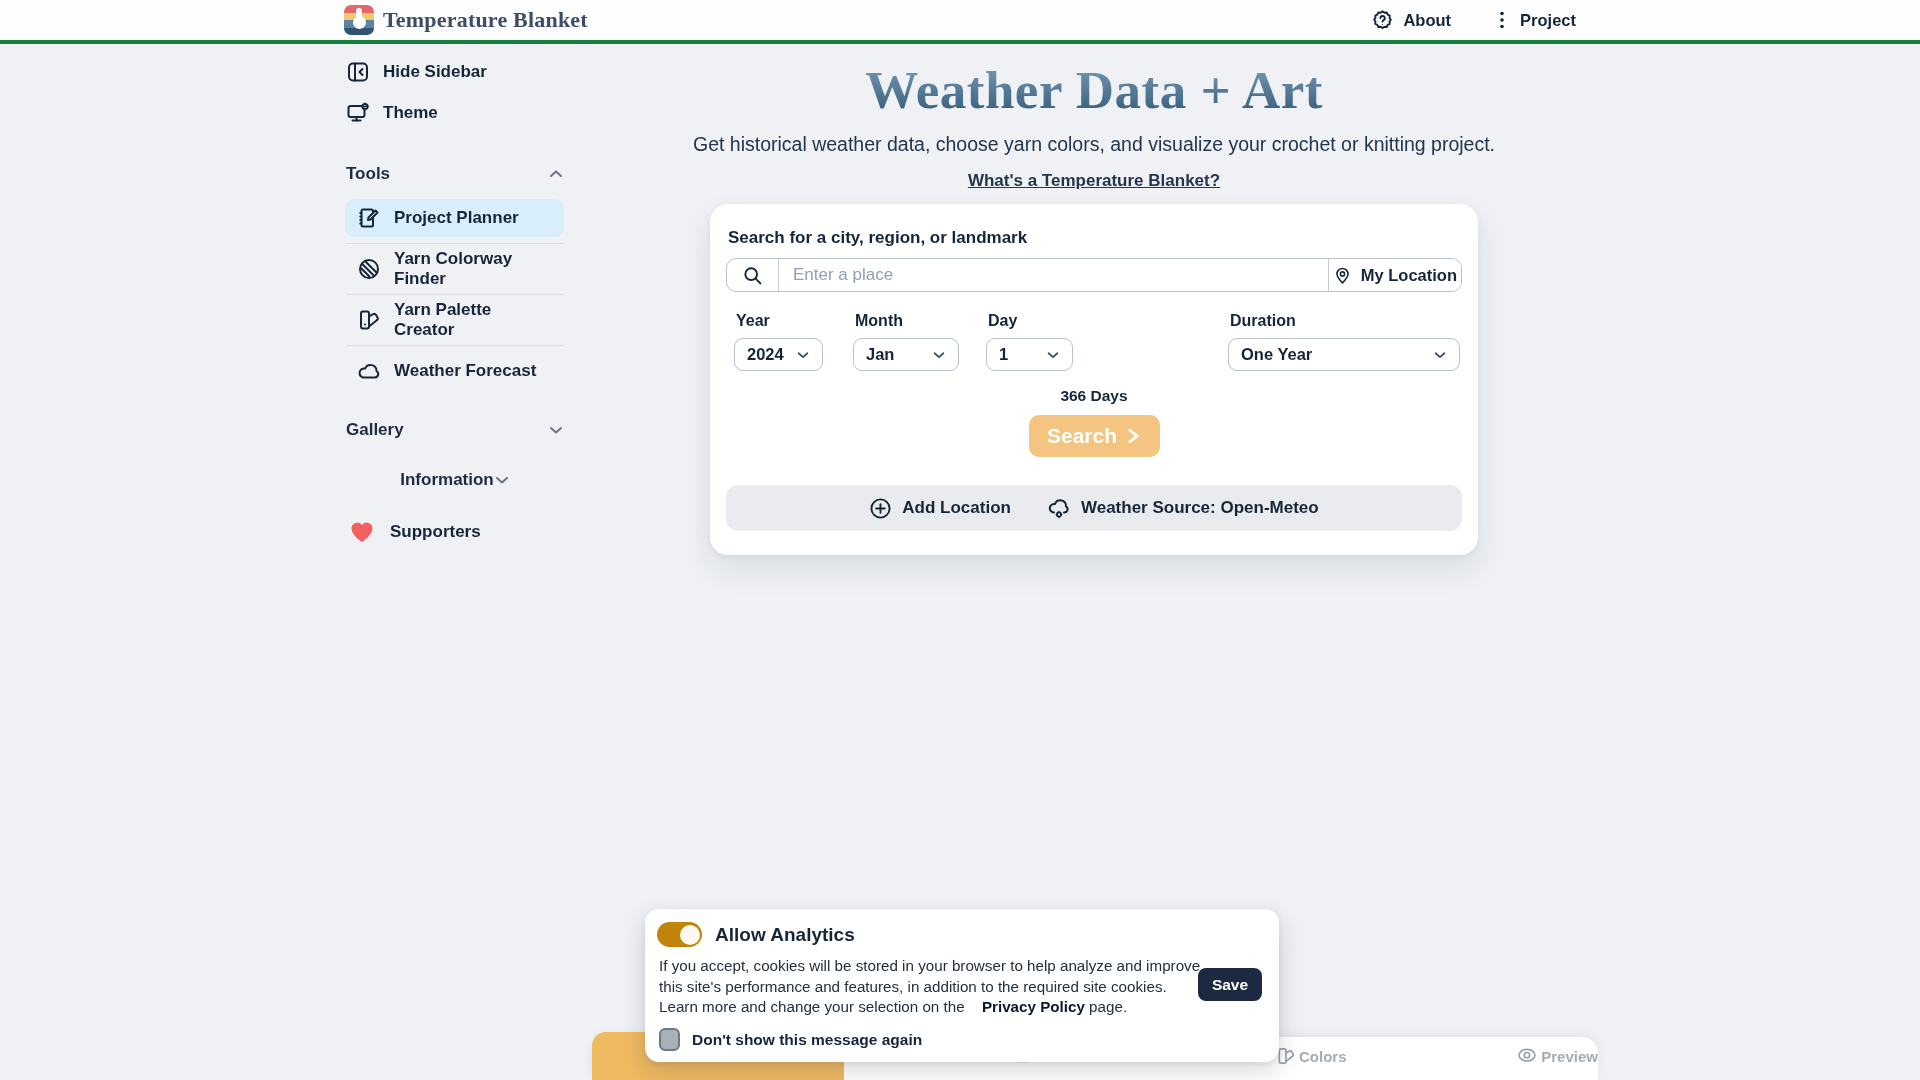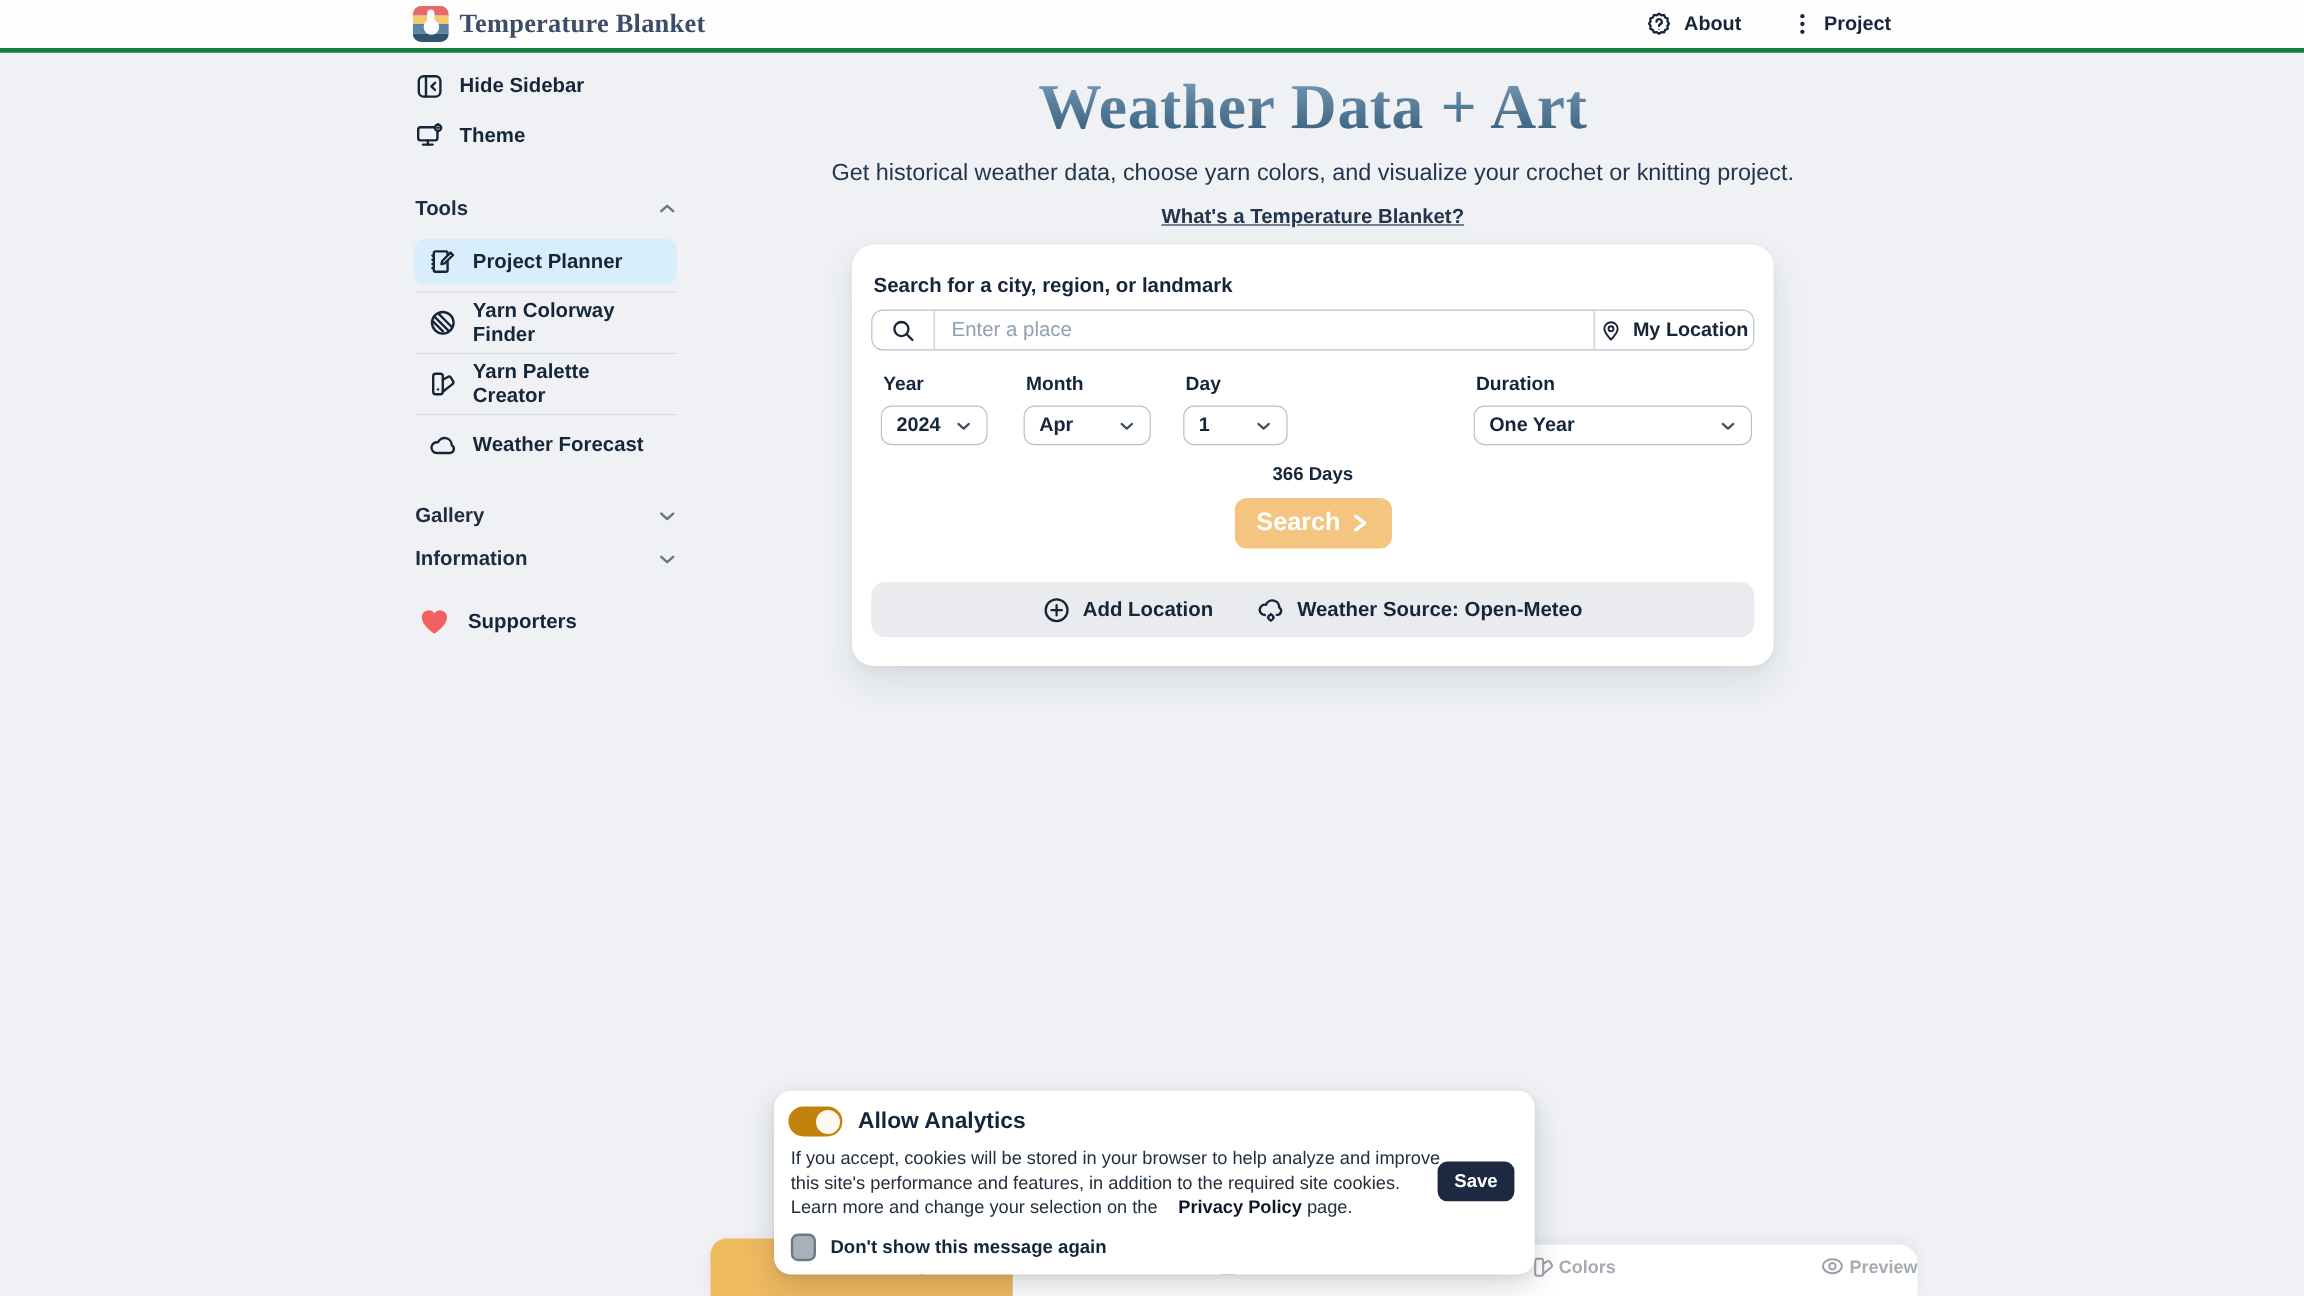--- a/index.html
+++ b/index.html
@@ -35,21 +35,21 @@
   
   .sidebar { position: absolute; left: 346px; top: 58px; width: 218px; z-index: 2; }
   .side-row { display: flex; align-items: center; gap: 13px; height: 28px; margin-bottom: 13px; font-size: 17px; font-weight: 600; cursor: pointer; }
   .section-header { display: flex; align-items: center; justify-content: space-between; height: 24px; font-size: 17px; font-weight: 600; color: #1d2c3e; cursor: pointer; }
   .section-tools { margin-top: 35px; margin-bottom: 13px; }
   .tools-group { }
   .tool-item { display: flex; align-items: center; gap: 13px; height: 38px; padding: 0 12px; font-size: 17px; font-weight: 600; border-radius: 9px; cursor: pointer; margin-left: -1px; }
   .tool-item.active { background: #d9eefb; }
   .tool-divider { height: 1px; background: #d9dde2; margin: 6px 0; }
   .section-gallery { margin-top: 28px; }
-  .section-info { margin-top: 12px; }
+  .section-info { margin-top: 26px; justify-content: center; }
   .supporters-row { margin-top: 28px; display: flex; align-items: center; gap: 15px; font-size: 17px; font-weight: 600; cursor: pointer; padding-left: 3px; }
 
   
   .hero { position: absolute; left: 660px; top: 60px; width: 868px; text-align: center; }
   .hero-title {
     font-family: "Liberation Serif", "DejaVu Serif", serif;
     font-weight: 700; font-size: 53px; letter-spacing: .5px;
     background: linear-gradient(180deg, #7e9fba 0%, #3a627f 85%);
     -webkit-background-clip: text; background-clip: text; color: transparent;
   }
@@ -298,21 +298,21 @@
         <span>
           <svg width="14" height="14" viewBox="0 0 16 16" fill="none" stroke="#3b4c60" stroke-width="2" stroke-linecap="round" stroke-linejoin="round">
               <polyline points="3,6 8,10.5 13,6"></polyline>
             </svg>
         </span>
       </div>
     </div>
     <div class="field f-month">
       <div class="field-label">Month</div>
       <div class="select">
-        <span>Apr</span>
+        <span>Jan</span>
         <span>
           <svg width="14" height="14" viewBox="0 0 16 16" fill="none" stroke="#3b4c60" stroke-width="2" stroke-linecap="round" stroke-linejoin="round">
               <polyline points="3,6 8,10.5 13,6"></polyline>
             </svg>
         </span>
       </div>
     </div>
     <div class="field f-day">
       <div class="field-label">Day</div>
       <div class="select">

